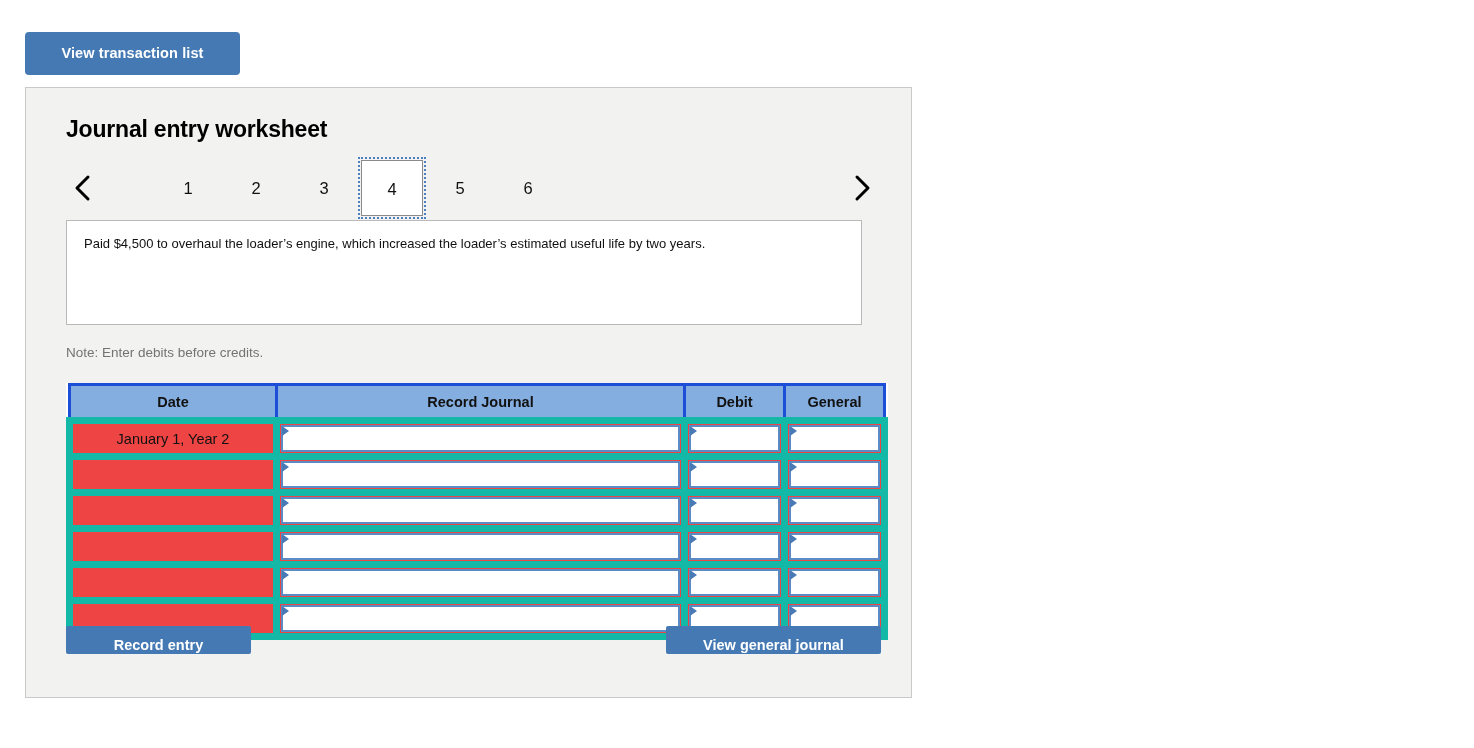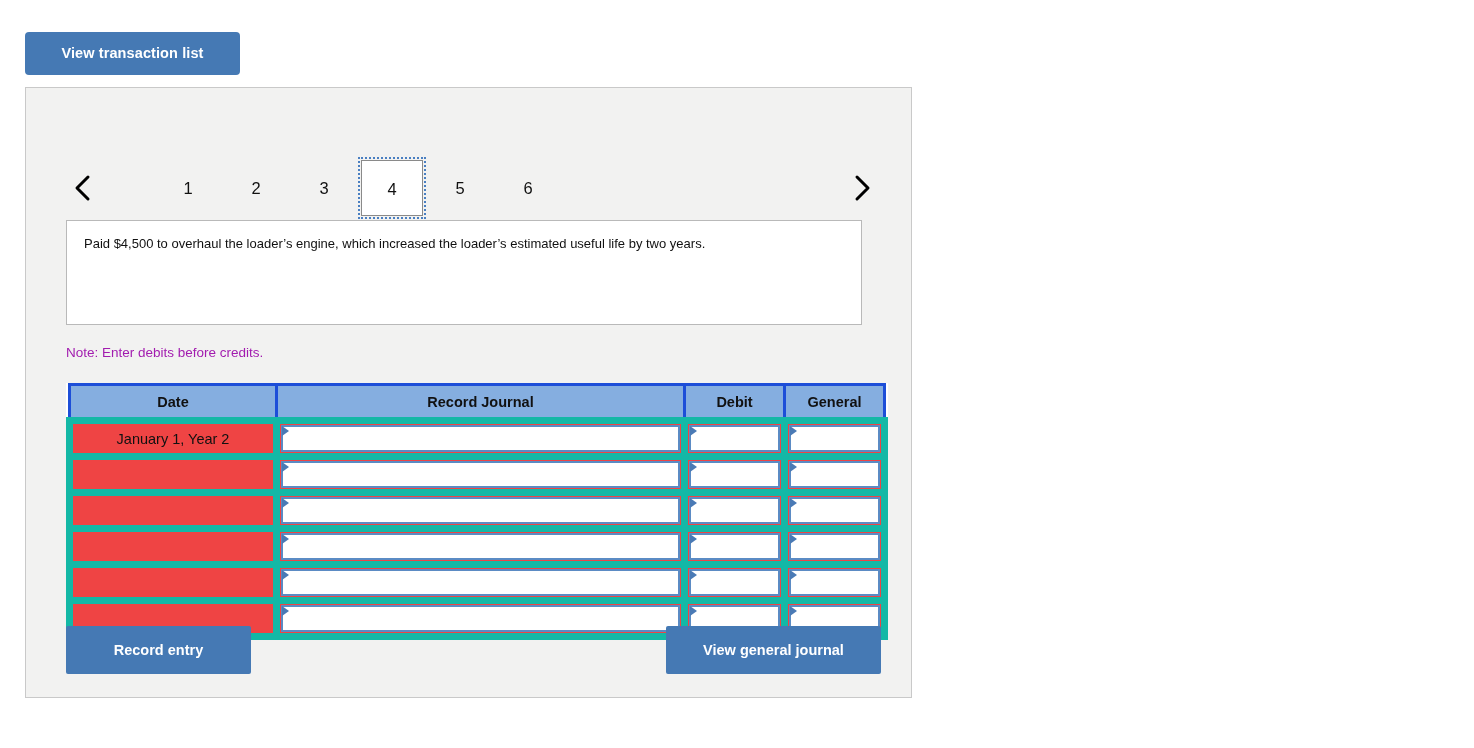--- a/index.html
+++ b/index.html
@@ -139,21 +139,21 @@
     font-size: 13px;
     line-height: 24px;
     color: #111111;
   }
 
   .note {
     position: absolute;
     left: 40px;
     top: 257px;
     font-size: 13.5px;
-    color: #a21caf;
+    color: #737373;
   }
 
   
   .jtable {
     position: absolute;
     left: 40px;
     top: 295px;
     width: 815px;
     border-collapse: collapse;
     table-layout: fixed;
@@ -214,21 +214,21 @@
     height: 0;
     border-top: 5px solid transparent;
     border-bottom: 5px solid transparent;
     border-left: 7px solid #4a7ab5;
     z-index: 2;
   }
 
   
   .action-btn {
     position: absolute;
-    height: 48px;
+    height: 28px;
     background: #4579b4;
     color: #ffffff;
     border: none;
     border-radius: 2px;
     font-family: "Liberation Sans", sans-serif;
     font-size: 14.5px;
     font-weight: bold;
     cursor: pointer;
     padding: 0;
     text-align: center;
@@ -238,20 +238,21 @@
   .btn-clear   { left: 278px; top: 538px; width: 185px; }
   .btn-viewgj  { left: 640px; top: 538px; width: 215px; }
 </style>
 </head>
 <body>
 
 <button class="view-transaction-btn">View transaction list</button>
 
 <div class="panel">
 
+  <div class="panel-title">Journal entry worksheet</div>
 
   <div class="pager">
 
     <button class="pager-arrow prev">
       <svg width="20" height="30" viewBox="0 0 20 30" aria-hidden="true">
         <polyline points="15,4 4,15 15,26" fill="none" stroke="#000000" stroke-width="3" stroke-linecap="round" stroke-linejoin="round"></polyline>
       </svg>
     </button>
 
     <div class="pager-tabs">

